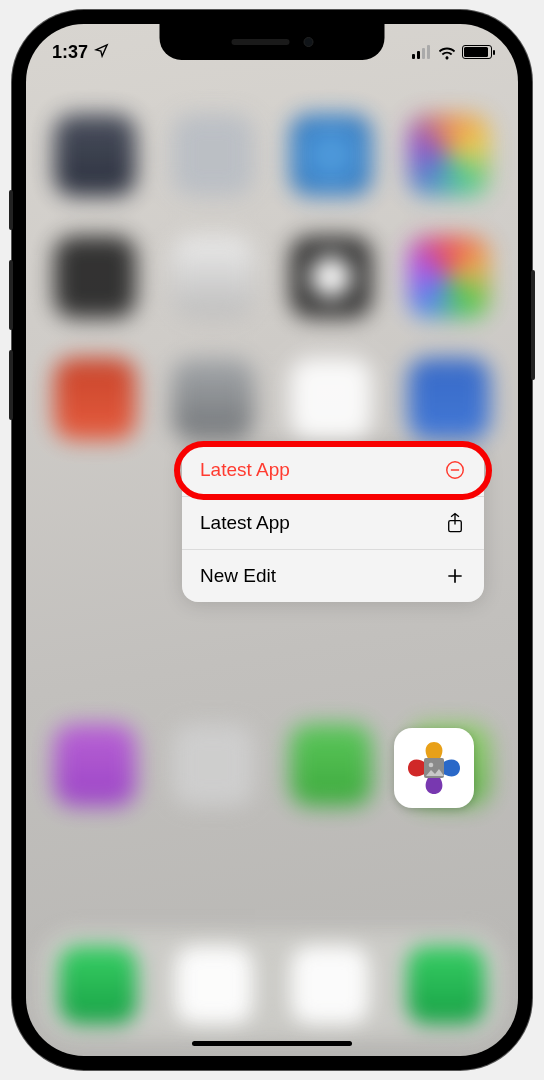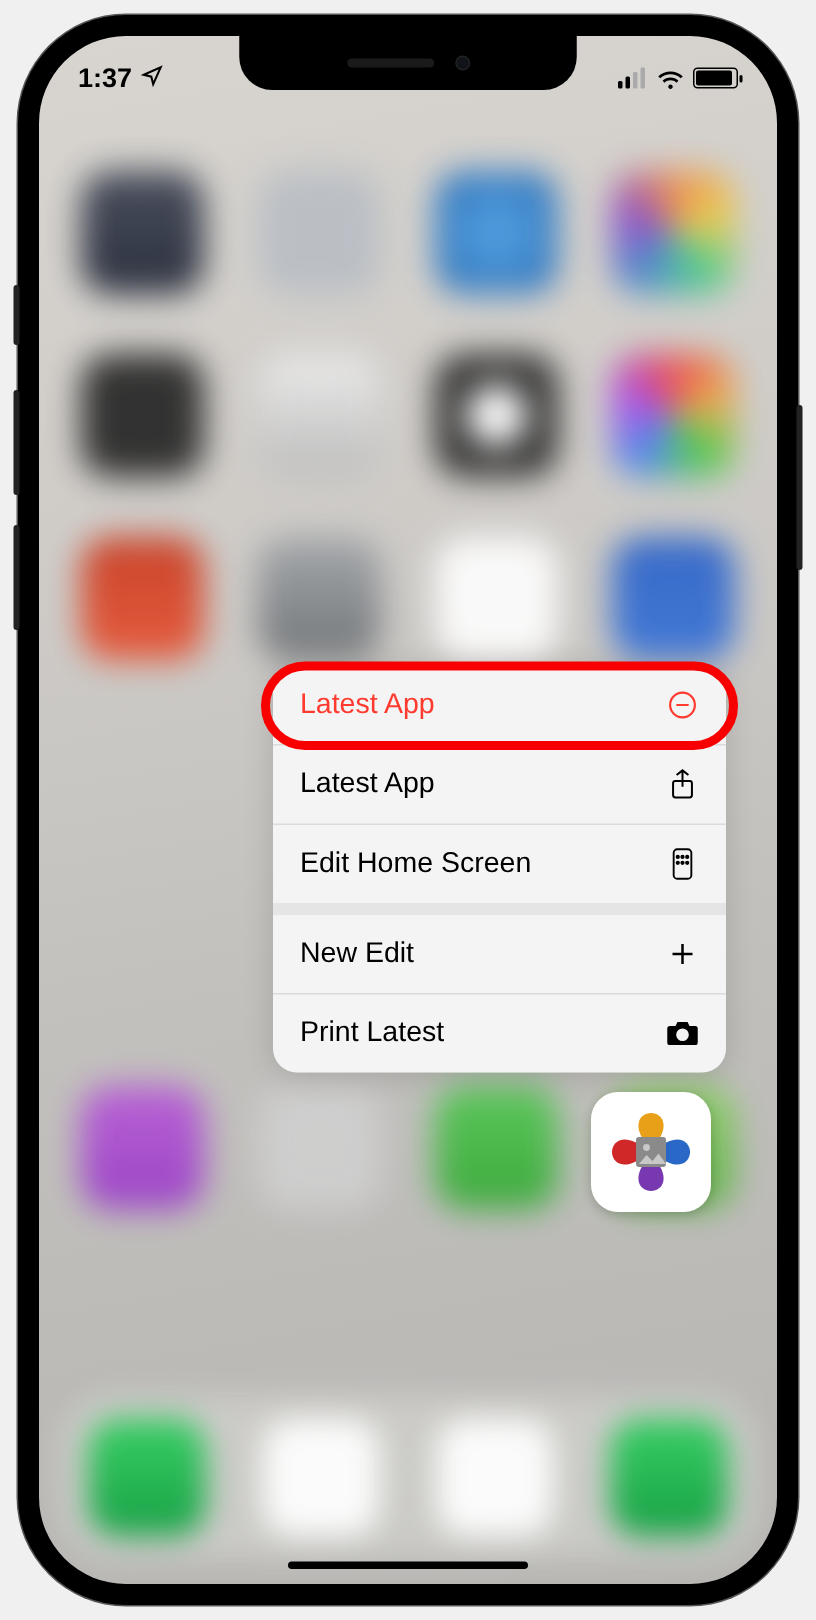--- a/index.html
+++ b/index.html
@@ -257,48 +257,26 @@
       </div>
       <div class="ctx-item">
         <span>Latest App</span>
         <span class="ctx-icon">
           <svg width="20" height="22" viewBox="0 0 24 28" fill="none" stroke="#000" stroke-width="1.7">
               <path d="M12 2v14M7 6l5-4 5 4"></path>
               <rect x="4" y="11" width="16" height="14" rx="2"></rect>
             </svg>
         </span>
       </div>
-      <div class="ctx-item ctx-sep-thick">
-        <span>Edit Home Screen</span>
-        <span class="ctx-icon">
-          <svg width="16" height="22" viewBox="0 0 18 28" fill="none" stroke="#000" stroke-width="1.6">
-              <rect x="1.5" y="1.5" width="15" height="25" rx="3"></rect>
-              <circle cx="5" cy="8" r="1" fill="#000"></circle>
-              <circle cx="9" cy="8" r="1" fill="#000"></circle>
-              <circle cx="13" cy="8" r="1" fill="#000"></circle>
-              <circle cx="5" cy="13" r="1" fill="#000"></circle>
-              <circle cx="9" cy="13" r="1" fill="#000"></circle>
-              <circle cx="13" cy="13" r="1" fill="#000"></circle>
-            </svg>
-        </span>
-      </div>
       <div class="ctx-item">
         <span>New Edit</span>
         <span class="ctx-icon">
           <svg width="20" height="20" viewBox="0 0 24 24" fill="none" stroke="#000" stroke-width="2">
               <line x1="12" y1="4" x2="12" y2="20"></line>
               <line x1="4" y1="12" x2="20" y2="12"></line>
-            </svg>
-        </span>
-      </div>
-      <div class="ctx-item">
-        <span>Print Latest</span>
-        <span class="ctx-icon">
-          <svg width="22" height="18" viewBox="0 0 26 20" fill="#000">
-              <path d="M9 1l-1.5 3H3a2 2 0 00-2 2v11a2 2 0 002 2h20a2 2 0 002-2V6a2 2 0 00-2-2h-4.5L17 1H9zm4 5a5 5 0 110 10 5 5 0 010-10z"></path>
             </svg>
         </span>
       </div>
     </div>
 
     <div class="highlight"></div>
 
     <div class="app-icon">
       <svg width="64" height="64" viewBox="0 0 64 64">
         <path d="M32 6 C40 6 46 16 32 30 C18 16 24 6 32 6Z" fill="#e8a018"></path>

